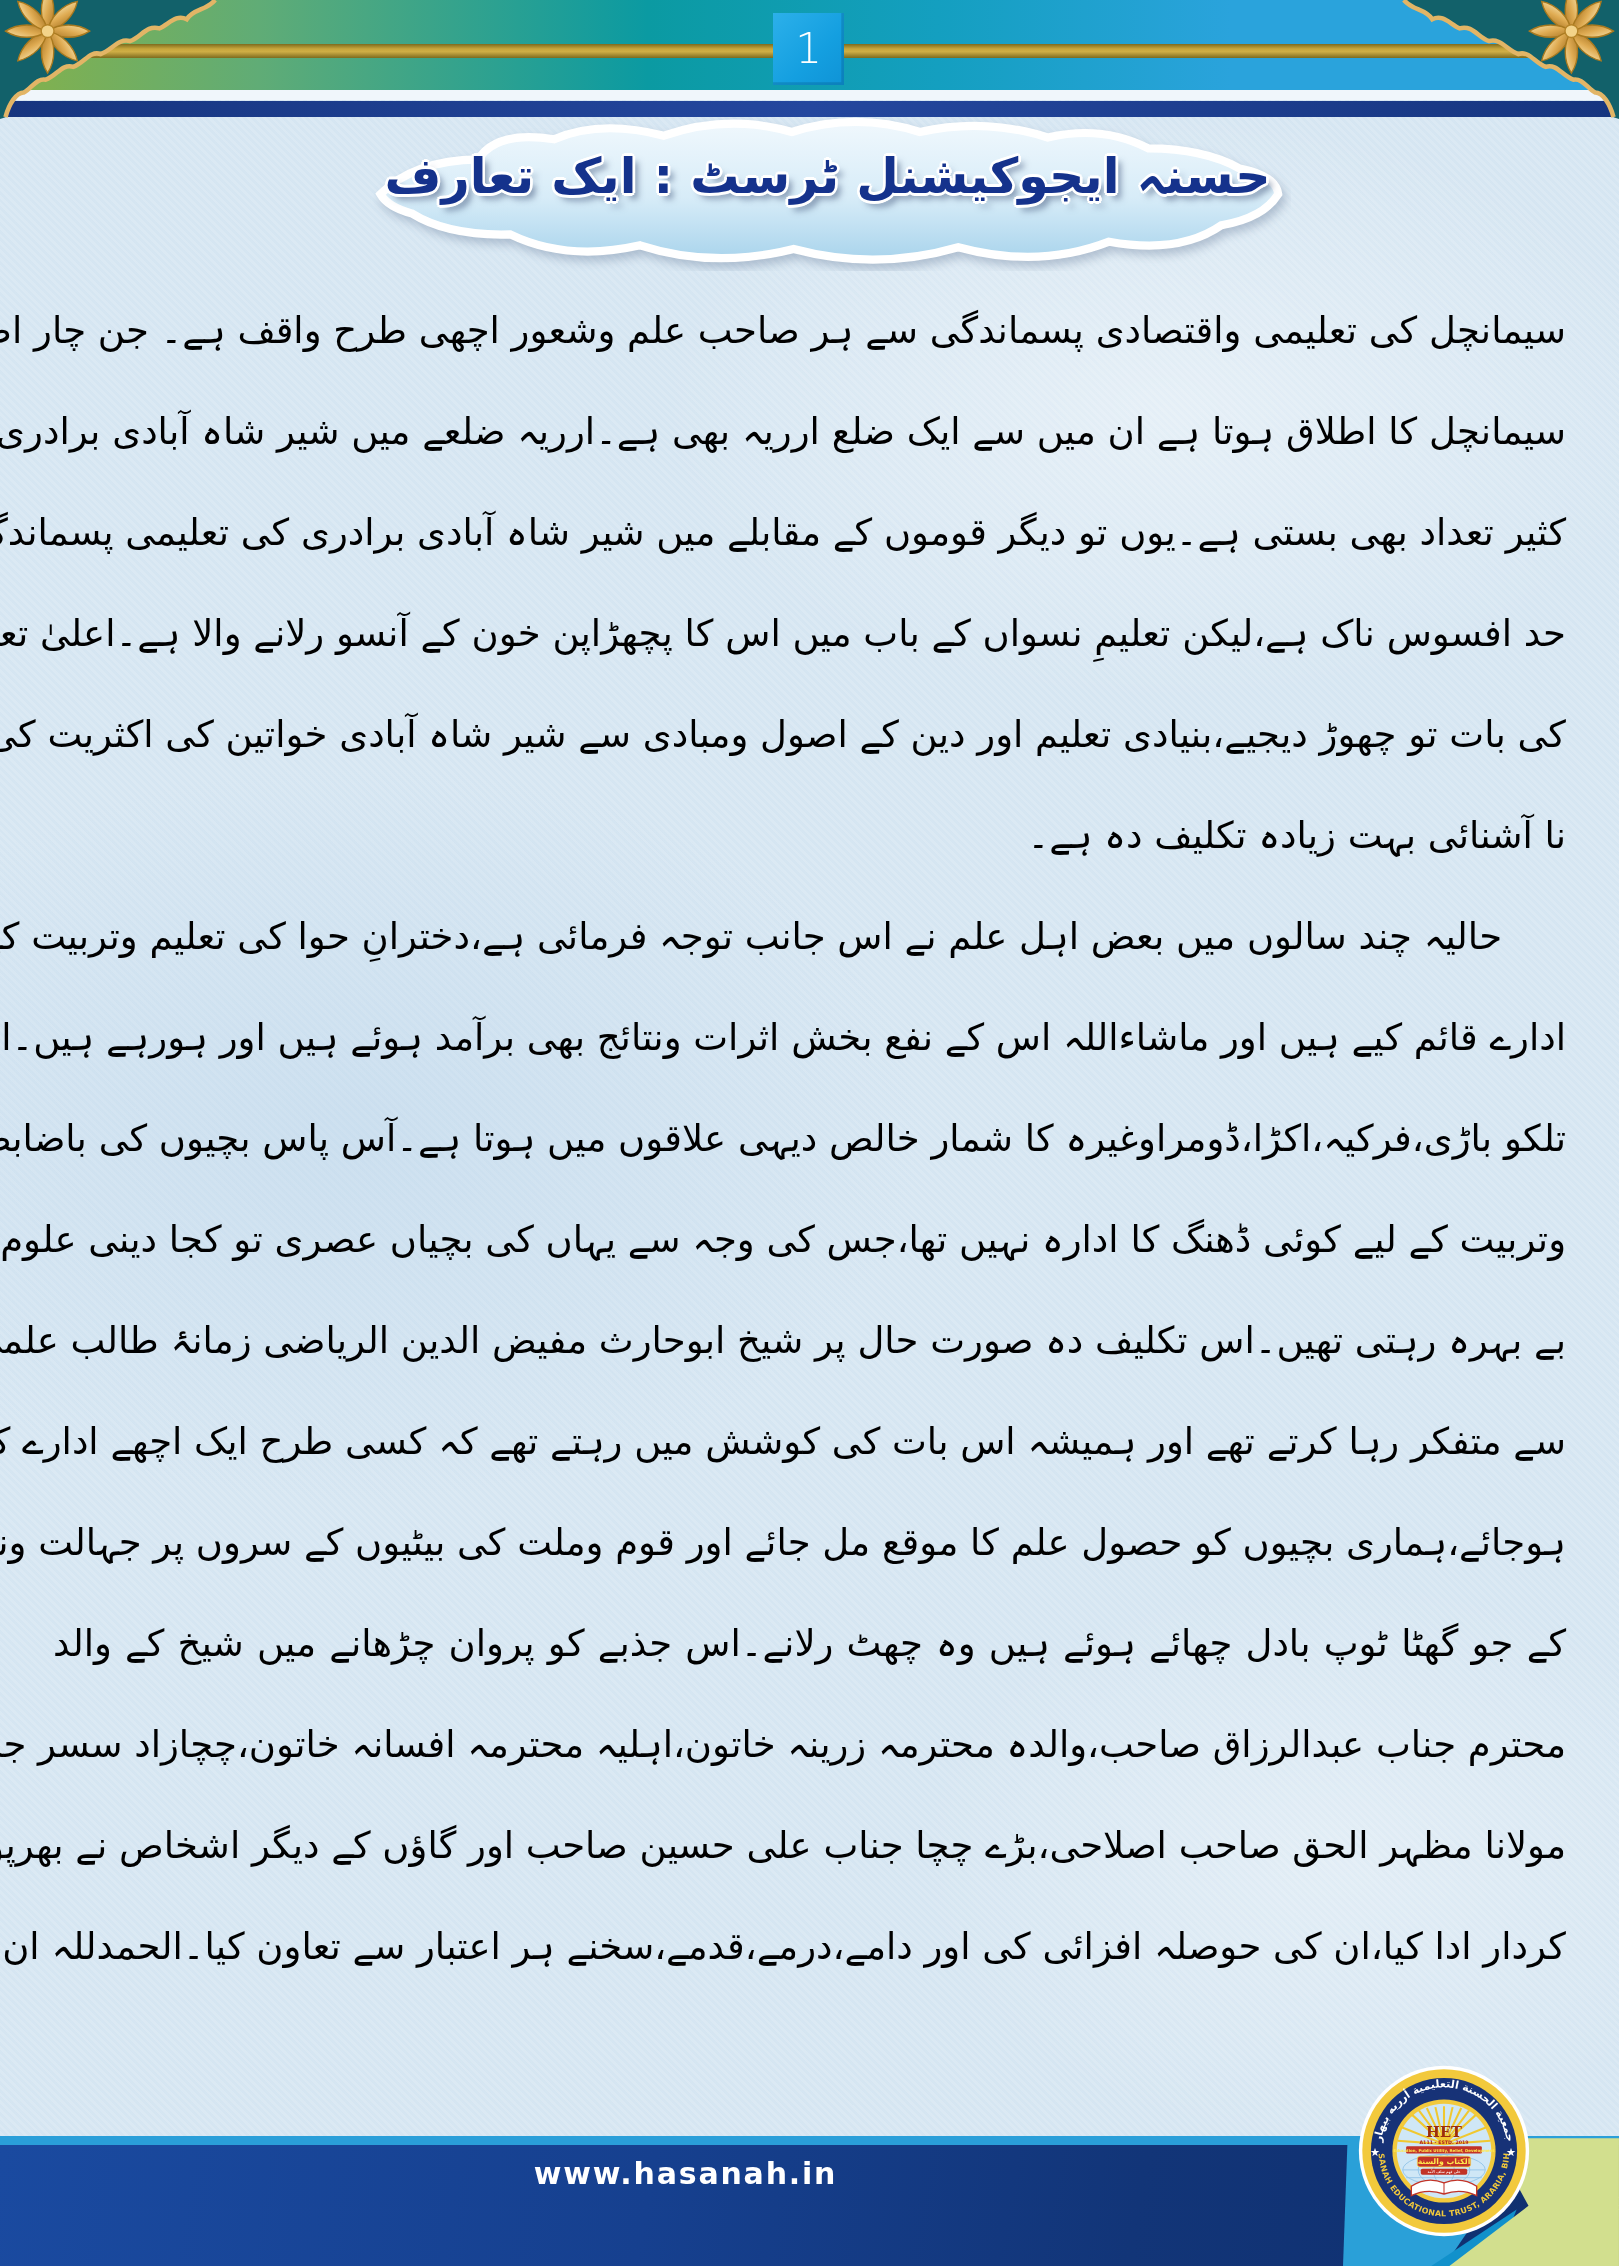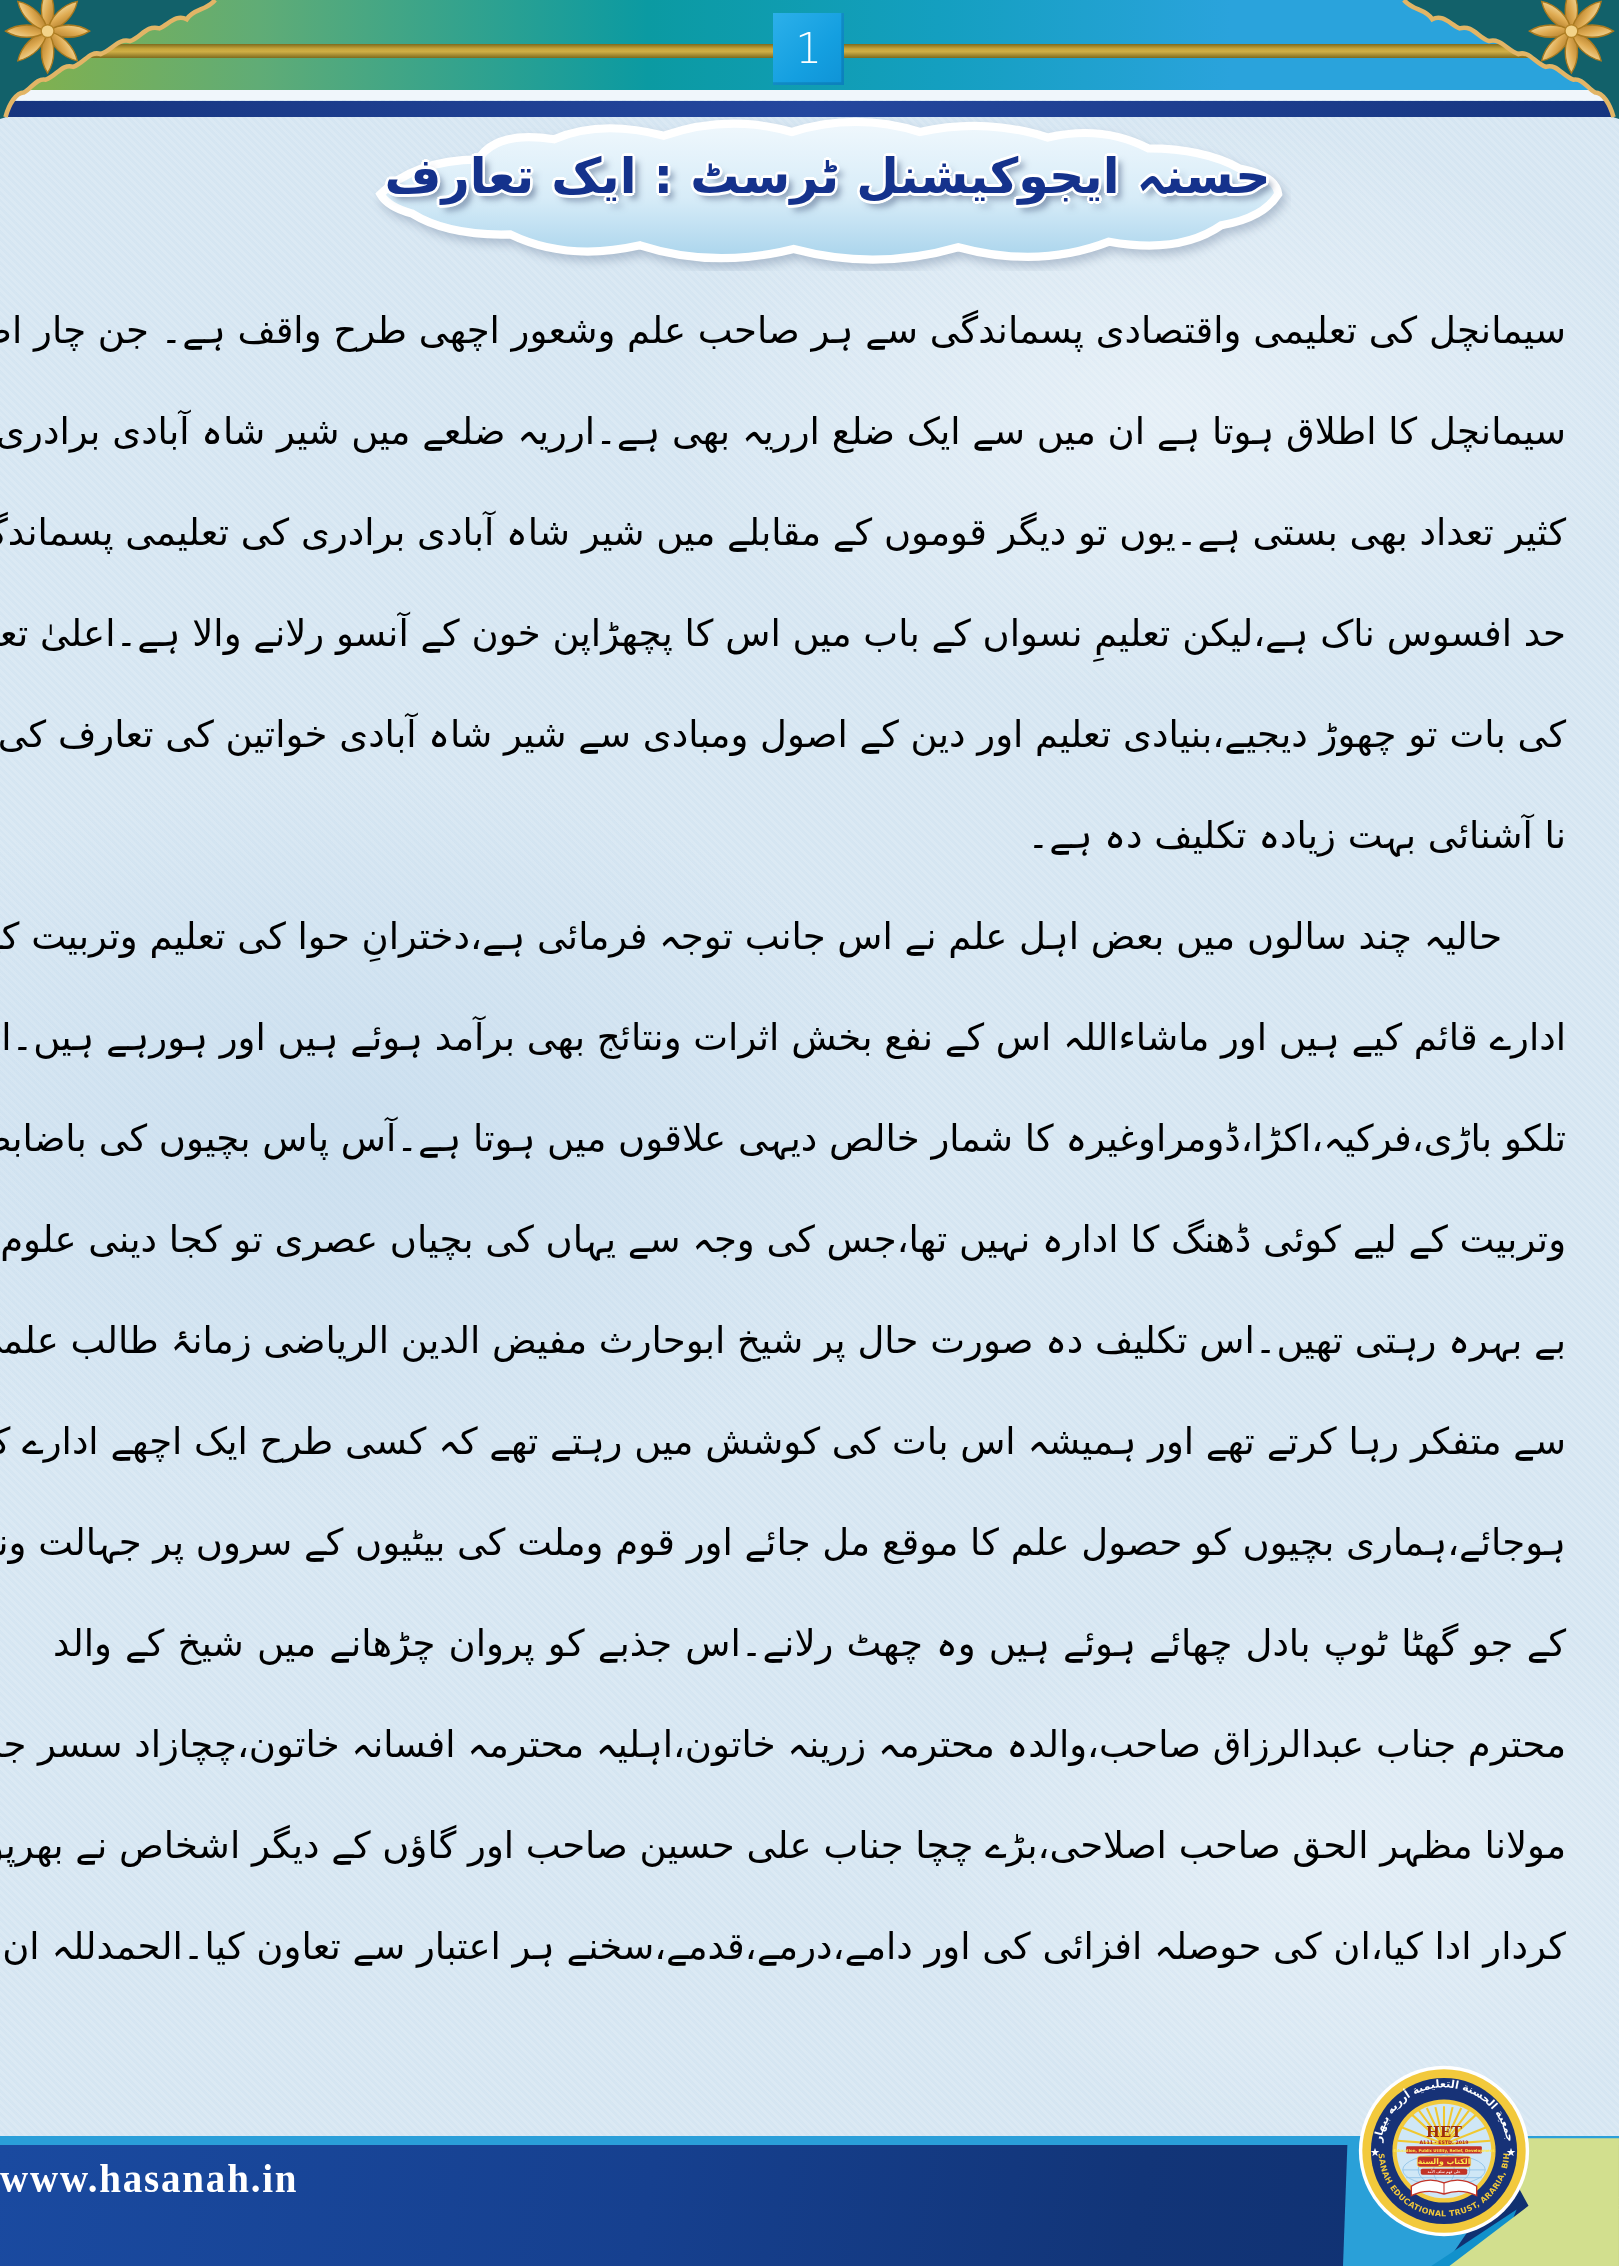--- a/index.html
+++ b/index.html
@@ -40,22 +40,22 @@
   .bodytext{position:absolute;top:280px;left:53px;right:53px;z-index:2;}
   .bline{height:101px;line-height:101px;direction:rtl;color:#000;
     font-size:37px;font-family:"DejaVu Sans",sans-serif;
     text-align:justify;text-align-last:justify;white-space:nowrap;overflow:visible;}
   .bline.endline{text-align:left;text-align-last:right;}
   .bline.indent-first{padding-right:64px;}
   
   .ftr-stripe{position:absolute;top:2136px;left:0;width:100%;height:9.1px;background:#2a9fd9;z-index:4;}
   .ftr-bar{position:absolute;top:2145px;left:0;width:100%;height:122px;z-index:4;
     background:linear-gradient(100deg,#1a4aa0 0%,#16408f 40%,#123578 70%,#0f2f6e 100%);}
-  .ftr-url{position:absolute;top:2156px;left:0;width:1371px;z-index:6;
-    color:#ffffff;font-size:39px;font-weight:bold;letter-spacing:1.8px;font-family:Liberation Serif, serif;}
+  .ftr-url{position:absolute;top:2156px;left:0;width:1371px;z-index:6;text-align:center;
+    color:#ffffff;font-size:30px;font-weight:bold;letter-spacing:1.8px;}
   .ftr-shapes{position:absolute;top:2129px;left:1215px;width:404px;height:138px;z-index:5;}
   .logo-wrap{position:absolute;top:2065px;left:1358px;width:172px;height:172px;z-index:7;}
 </style>
 </head>
 <body>
 
 <div class="page">
 
   <div class="hdr-band"></div>
   <div class="hdr-stripe"></div>
@@ -124,21 +124,21 @@
       <path d="M18,92 Q55,55 125,54 Q145,22 208,32 Q258,10 328,28 Q398,4 468,24 Q538,2 608,24 Q678,8 748,30 Q808,16 858,42 Q918,42 958,64 Q998,72 1000,92 Q984,118 938,126 Q892,158 815,144 Q738,174 650,150 Q560,176 470,152 Q382,174 302,148 Q222,166 160,136 Q92,138 52,113 Q26,106 18,92 Z" fill="url(#cloudgrad)" stroke="#ffffff" stroke-width="9" style="filter:drop-shadow(4px 6px 5px rgba(90,110,140,.35));"></path>
     </svg>
   </div>
   <div class="title-text">حسنہ ایجوکیشنل ٹرسٹ : ایک تعارف</div>
 
   <div class="bodytext" dir="rtl">
     <div class="bline">سیمانچل کی تعلیمی واقتصادی پسماندگی سے ہر صاحب علم وشعور اچھی طرح واقف ہے۔ جن چار اضلاع پر</div>
     <div class="bline">سیمانچل کا اطلاق ہوتا ہے ان میں سے ایک ضلع ارریہ بھی ہے۔ارریہ ضلعے میں شیر شاہ آبادی برادری کی ایک</div>
     <div class="bline">کثیر تعداد بھی بستی ہے۔یوں تو دیگر قوموں کے مقابلے میں شیر شاہ آبادی برادری کی تعلیمی پسماندگی بے</div>
     <div class="bline">حد افسوس ناک ہے،لیکن تعلیمِ نسواں کے باب میں اس کا پچھڑاپن خون کے آنسو رلانے والا ہے۔اعلیٰ تعلیم</div>
-    <div class="bline">کی بات تو چھوڑ دیجیے،بنیادی تعلیم اور دین کے اصول ومبادی سے شیر شاہ آبادی خواتین کی تعارف کی</div>
+    <div class="bline">کی بات تو چھوڑ دیجیے،بنیادی تعلیم اور دین کے اصول ومبادی سے شیر شاہ آبادی خواتین کی اکثریت کی</div>
     <div class="bline endline">نا آشنائی بہت زیادہ تکلیف دہ ہے۔</div>
     <div class="bline indent-first">حالیہ چند سالوں میں بعض اہل علم نے اس جانب توجہ فرمائی ہے،دخترانِ حوا کی تعلیم وتربیت کے لیے</div>
     <div class="bline">ادارے قائم کیے ہیں اور ماشاءاللہ اس کے نفع بخش اثرات ونتائج بھی برآمد ہوئے ہیں اور ہورہے ہیں۔اللہ</div>
     <div class="bline">تلکو باڑی،فرکیہ،اکڑا،ڈومراوغیرہ کا شمار خالص دیہی علاقوں میں ہوتا ہے۔آس پاس بچیوں کی باضابطہ تعلیم</div>
     <div class="bline">وتربیت کے لیے کوئی ڈھنگ کا ادارہ نہیں تھا،جس کی وجہ سے یہاں کی بچیاں عصری تو کجا دینی علوم سے بھی</div>
     <div class="bline">بے بہرہ رہتی تھیں۔اس تکلیف دہ صورت حال پر شیخ ابوحارث مفیض الدین الریاضی زمانۂ طالب علمی ہی</div>
     <div class="bline">سے متفکر رہا کرتے تھے اور ہمیشہ اس بات کی کوشش میں رہتے تھے کہ کسی طرح ایک اچھے ادارے کا قیام</div>
     <div class="bline">ہوجائے،ہماری بچیوں کو حصول علم کا موقع مل جائے اور قوم وملت کی بیٹیوں کے سروں پر جہالت وناخواندگی</div>
     <div class="bline">کے جو گھٹا ٹوپ بادل چھائے ہوئے ہیں وہ چھٹ رلانے۔اس جذبے کو پروان چڑھانے میں شیخ کے والد</div>
     <div class="bline">محترم جناب عبدالرزاق صاحب،والدہ محترمہ زرینہ خاتون،اہلیہ محترمہ افسانہ خاتون،چچازاد سسر جناب</div>

